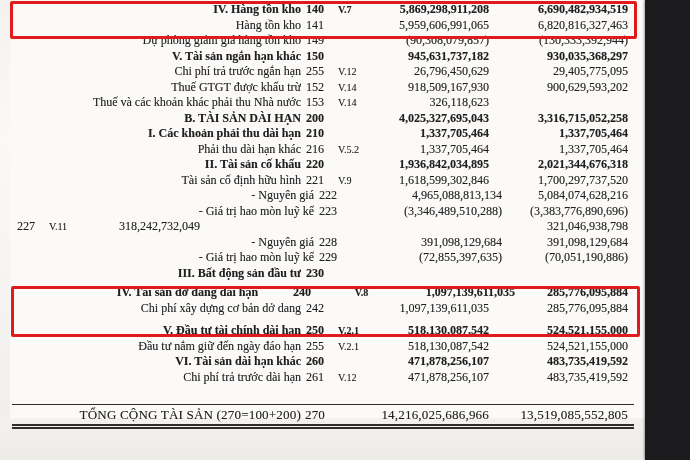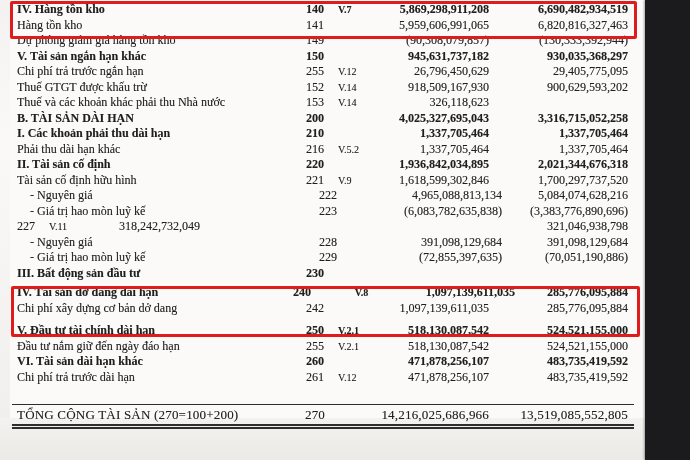--- a/index.html
+++ b/index.html
@@ -22,21 +22,21 @@
     box-shadow:-1px 0 2px rgba(0,0,0,.35);
   }
   .table-wrap {
     position:absolute; left:12px; top:0; width:622px; padding-top:2px;
   }
   .row {
     display:flex; height:15.5px; line-height:15.5px;
     font-size:12px; color:#1f1f1f; white-space:nowrap;
     text-shadow:0.2px 0 0 rgba(30,30,30,.35);
   }
-  .cell-label { width:284px; padding-left:5px; overflow:hidden; }
+  .cell-label { width:284px; padding-left:5px; overflow:hidden;text-align:right; }
   .cell-code  { width:28px; text-align:center; }
   .cell-note  { width:50px; padding-left:9px; box-sizing:border-box; font-size:10px; }
   .cell-v1    { width:110px; text-align:right; }
   .cell-v2    { flex:1; text-align:right; padding-right:6px; }
   .style-section { font-weight:bold; }
   .style-subitem .cell-label { padding-left:18px; }
   .style-total {
     font-weight:normal; font-size:13px; letter-spacing:.2px;
     margin-top:19px; height:18px; line-height:17px;
     border-top:1.5px solid #2e2d2b;
@@ -127,21 +127,21 @@
     <span class="cell-v2">1,337,705,464</span>
   </div>
         <div class="row style-item" data-code="216">
     <span class="cell-label">Phải thu dài hạn khác</span>
     <span class="cell-code">216</span>
     <span class="cell-note">V.5.2</span>
     <span class="cell-v1">1,337,705,464</span>
     <span class="cell-v2">1,337,705,464</span>
   </div>
         <div class="row style-section" data-code="220">
-    <span class="cell-label">II. Tài sản cố định</span>
+    <span class="cell-label">II. Tài sản cố khấu</span>
     <span class="cell-code">220</span>
     <span class="cell-note"></span>
     <span class="cell-v1">1,936,842,034,895</span>
     <span class="cell-v2">2,021,344,676,318</span>
   </div>
         <div class="row style-item" data-code="221">
     <span class="cell-label">Tài sản cố định hữu hình</span>
     <span class="cell-code">221</span>
     <span class="cell-note">V.9</span>
     <span class="cell-v1">1,618,599,302,846</span>
@@ -151,21 +151,21 @@
     <span class="cell-label">- Nguyên giá</span>
     <span class="cell-code">222</span>
     <span class="cell-note"></span>
     <span class="cell-v1">4,965,088,813,134</span>
     <span class="cell-v2">5,084,074,628,216</span>
   </div>
         <div class="row style-subitem" data-code="223">
     <span class="cell-label">- Giá trị hao mòn luỹ kế</span>
     <span class="cell-code">223</span>
     <span class="cell-note"></span>
-    <span class="cell-v1">(6,083,782,635,838)</span>
+    <span class="cell-v1">(3,346,489,510,288)</span>
     <span class="cell-v2">(3,383,776,890,696)</span>
   </div>
         <div class="row style-item" data-code="227">
     <span class="cell-code">227</span>
     <span class="cell-note">V.11</span>
     <span class="cell-v1">318,242,732,049</span>
     <span class="cell-v2">321,046,938,798</span>
   </div>
         <div class="row style-subitem" data-code="228">
     <span class="cell-label">- Nguyên giá</span>

